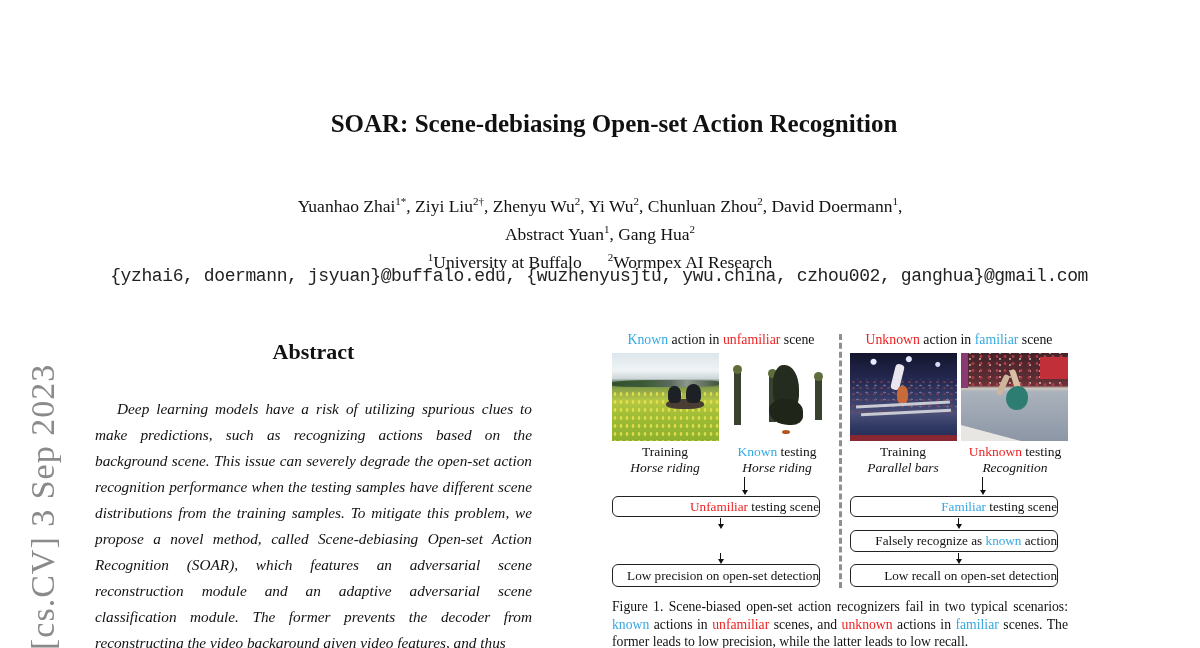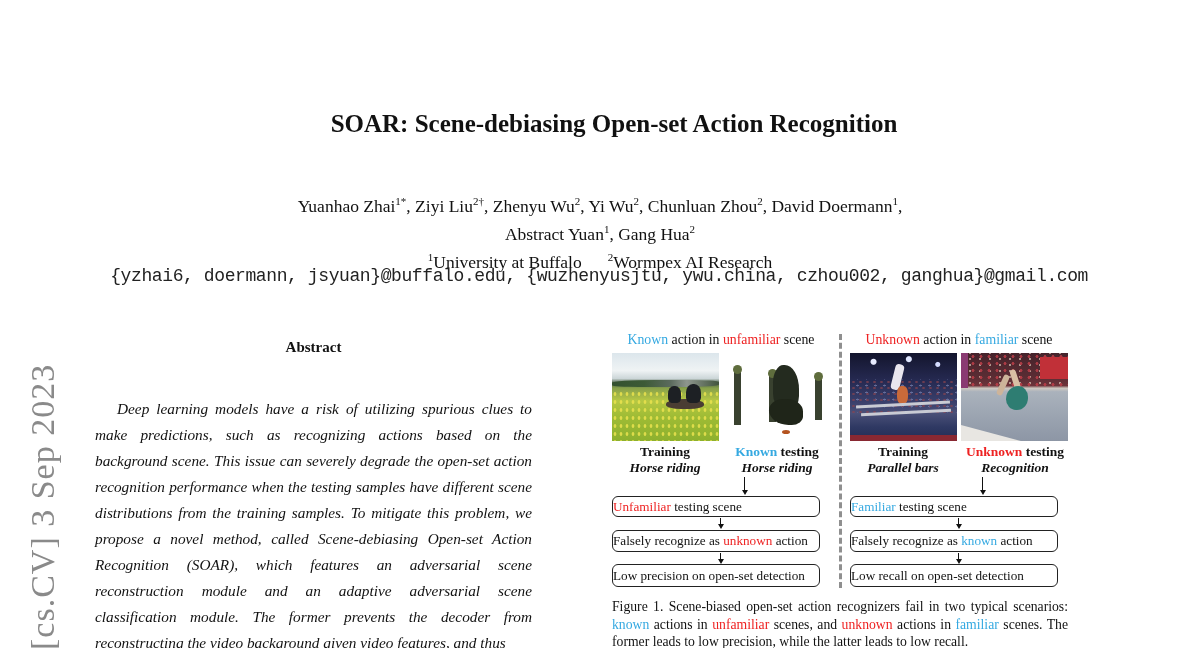--- a/index.html
+++ b/index.html
@@ -32,21 +32,21 @@
   .emails{
     position:absolute;top:266px;left:0;width:1088px;text-align:right;
     font-family:"Liberation Mono",monospace;font-size:18px;color:#222;
     letter-spacing:-0.4px;
   }
 
   
   .abstract-col{position:absolute;left:95px;top:330px;width:437px;height:318px;}
   .abstract-head{
     position:absolute;top:9px;left:0;width:100%;text-align:center;
-    font-size:15px;font-weight:bold;
+    font-size:22px;font-weight:bold;
   }
   .abstract-body{
     position:absolute;top:66px;left:0;width:437px;
     font-size:15.3px;font-style:italic;line-height:26px;
     text-align:justify;text-indent:22px;
   }
 
   
   .figure-col{position:absolute;left:612px;top:330px;width:456px;height:318px;}
   .panel{position:absolute;top:0;width:218px;height:260px;}
@@ -55,28 +55,28 @@
   .separator{
     position:absolute;left:227px;top:4px;height:254px;width:0;
     border-left:3px dashed #8f8f8f;
   }
   .panel-header{
     position:absolute;top:2px;left:0;width:100%;text-align:center;
     font-size:13.8px;white-space:nowrap;
   }
   .thumbs{position:absolute;top:23px;left:0;display:flex;gap:4px;}
   .thumb{width:107px;height:88px;position:relative;overflow:hidden;}
-  .img-labels{position:absolute;top:114px;left:0;width:218px;display:flex;gap:6px;font-weight:bold;}
+  .img-labels{position:absolute;top:114px;left:0;width:218px;display:flex;gap:6px;}
   .img-label{width:107px;text-align:center;font-size:13.5px;line-height:16px;}
   .img-label .l2{font-style:italic;}
 
   .flowbox{
     position:absolute;left:0;width:208px;box-sizing:border-box;
     border:1.3px solid #222;border-radius:6px;
-    display:flex;align-items:center;justify-content:flex-start;
+    display:flex;align-items:center;justify-content:flex-end;
     font-size:13.2px;white-space:nowrap;background:#fff;
   }
   .box1{top:166px;height:21px;}
   .box2{top:200px;height:22px;}
   .box3{top:234px;height:23px;}
 
   .arrow{position:absolute;display:flex;flex-direction:column;align-items:center;width:9px;}
   .arrow .shaft{width:1.6px;background:#111;flex:1;}
   .arrow .head{width:0;height:0;border-left:3.8px solid transparent;border-right:3.8px solid transparent;border-top:5px solid #111;}
   .arrow-label{left:128px;top:147px;height:18px;}
@@ -193,23 +193,20 @@
         <i class="shaft"></i>
         <i class="head"></i>
       </div>
     <div class="flowbox box1">
         <span><span class="c-red">Unfamiliar</span><span> testing scene</span></span>
       </div>
     <div class="arrow arrow-b1">
         <i class="shaft"></i>
         <i class="head"></i>
       </div>
-    <div class="flowbox box2">
-        <span><span>Falsely recognize as </span><span class="c-red">unknown</span><span> action</span></span>
-      </div>
     <div class="arrow arrow-b2">
         <i class="shaft"></i>
         <i class="head"></i>
       </div>
     <div class="flowbox box3">
         <span>Low precision on open-set detection</span>
       </div>
   </div>
 
   <div class="panel panel-right">

